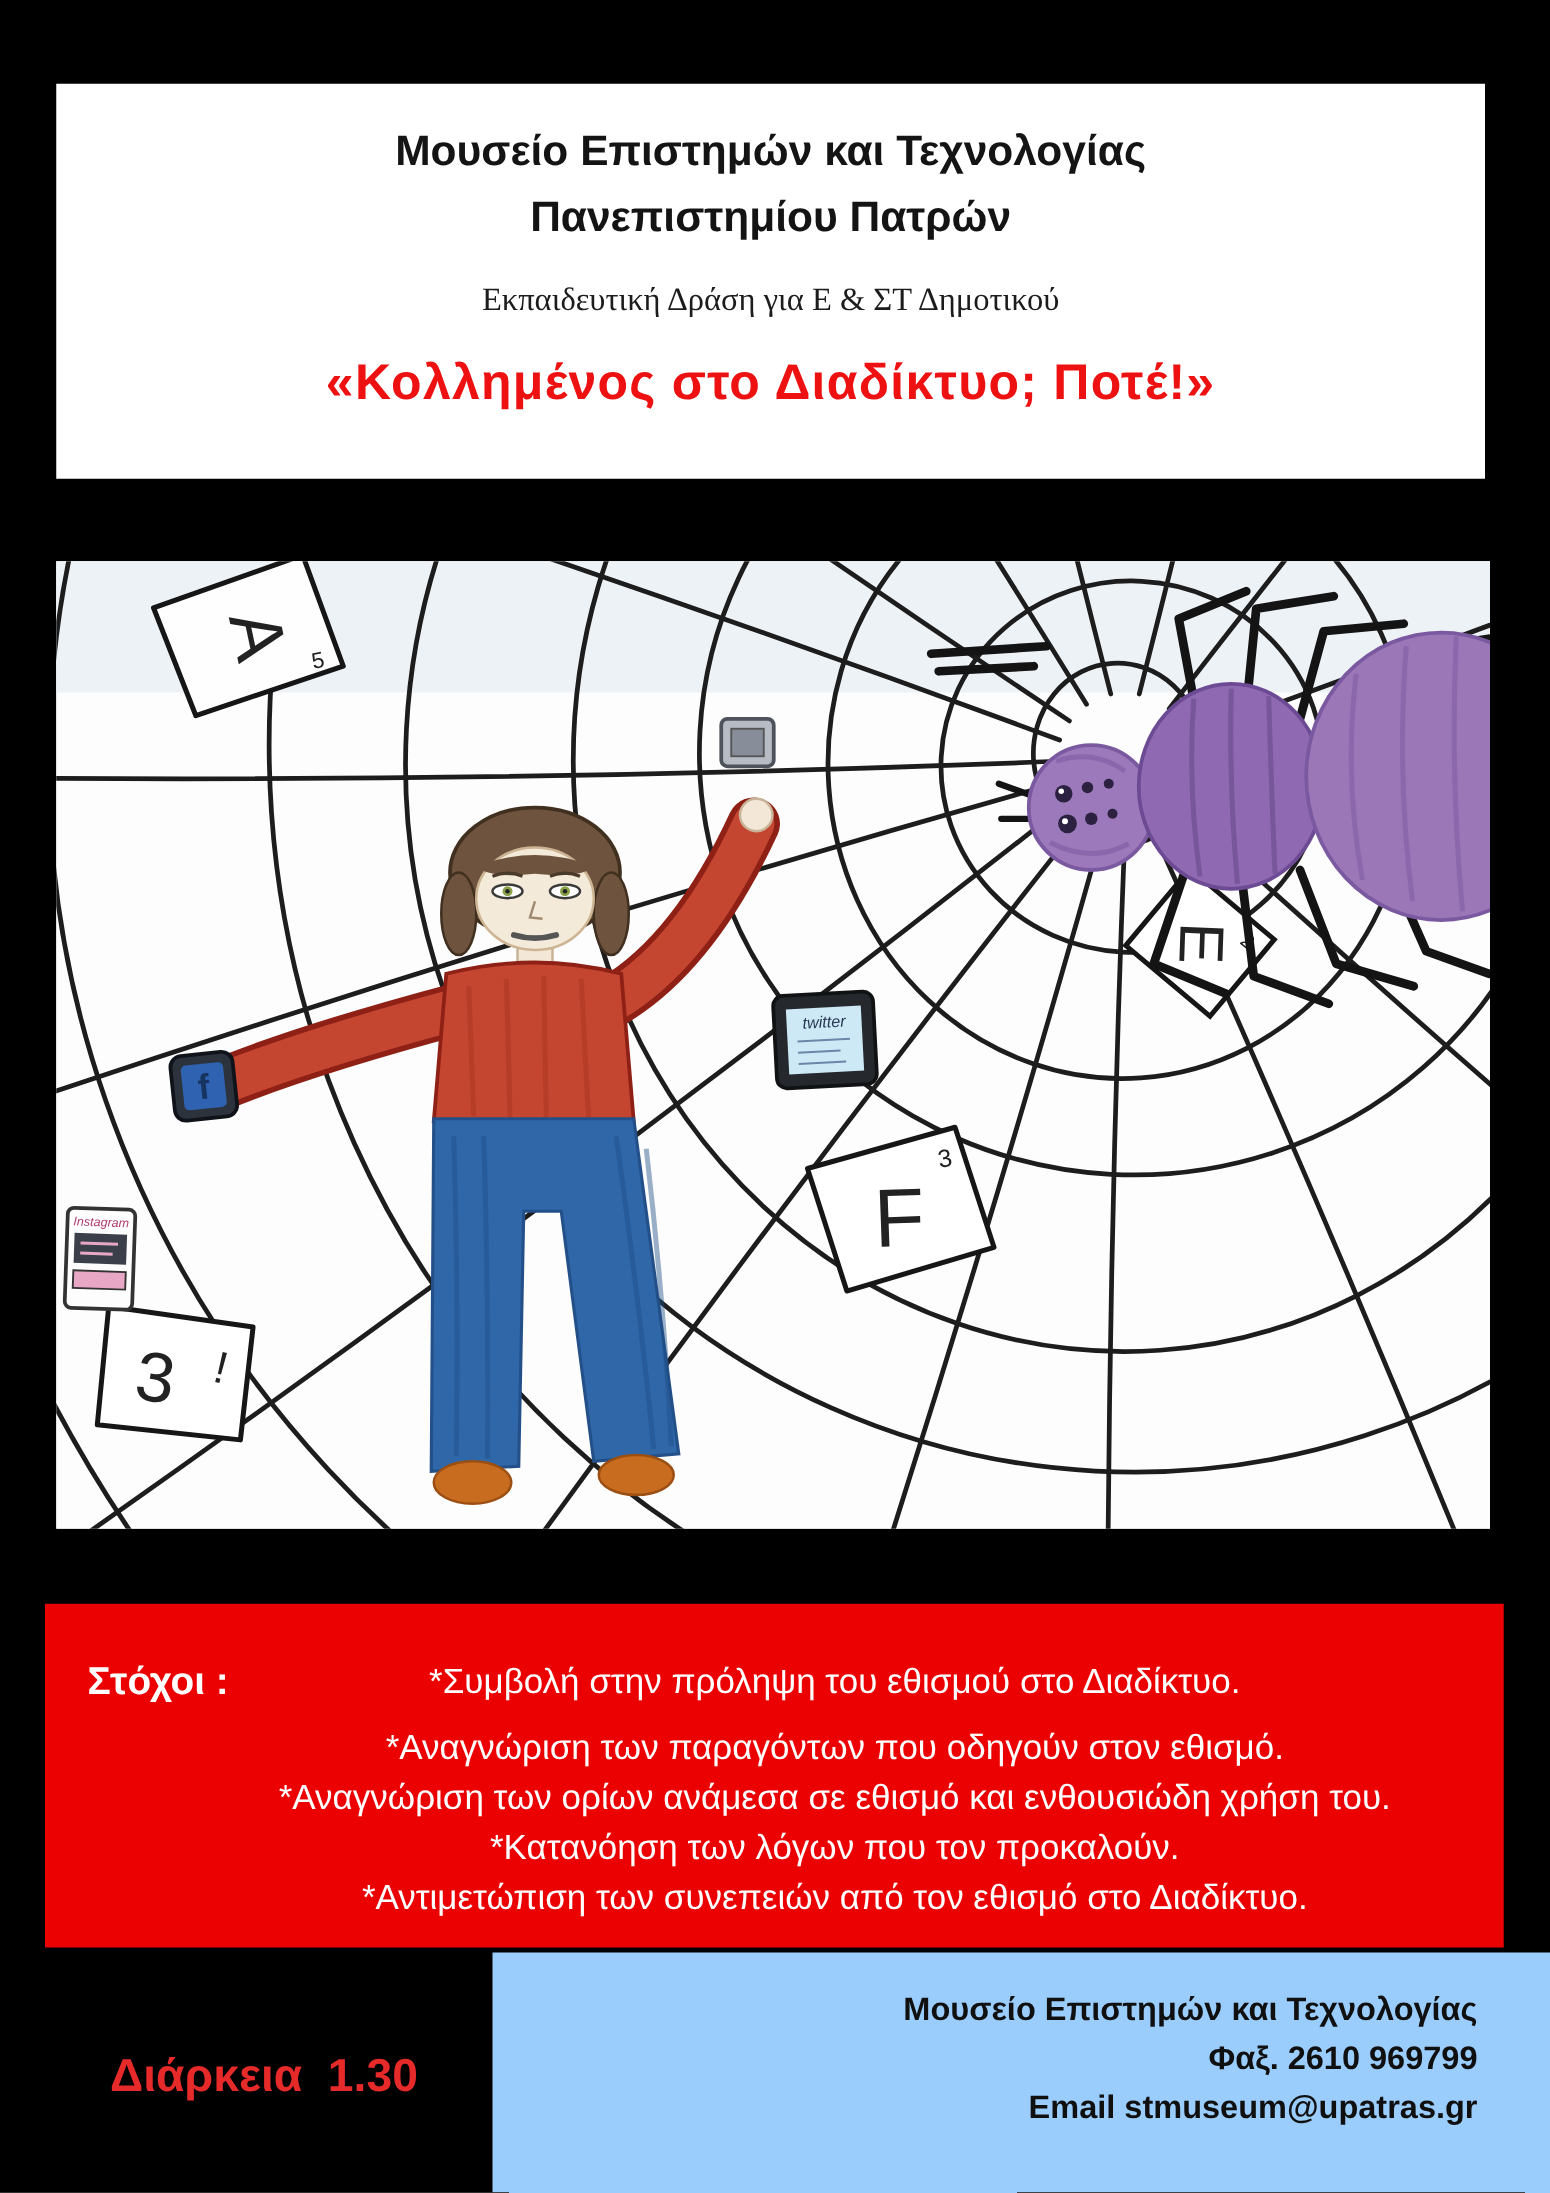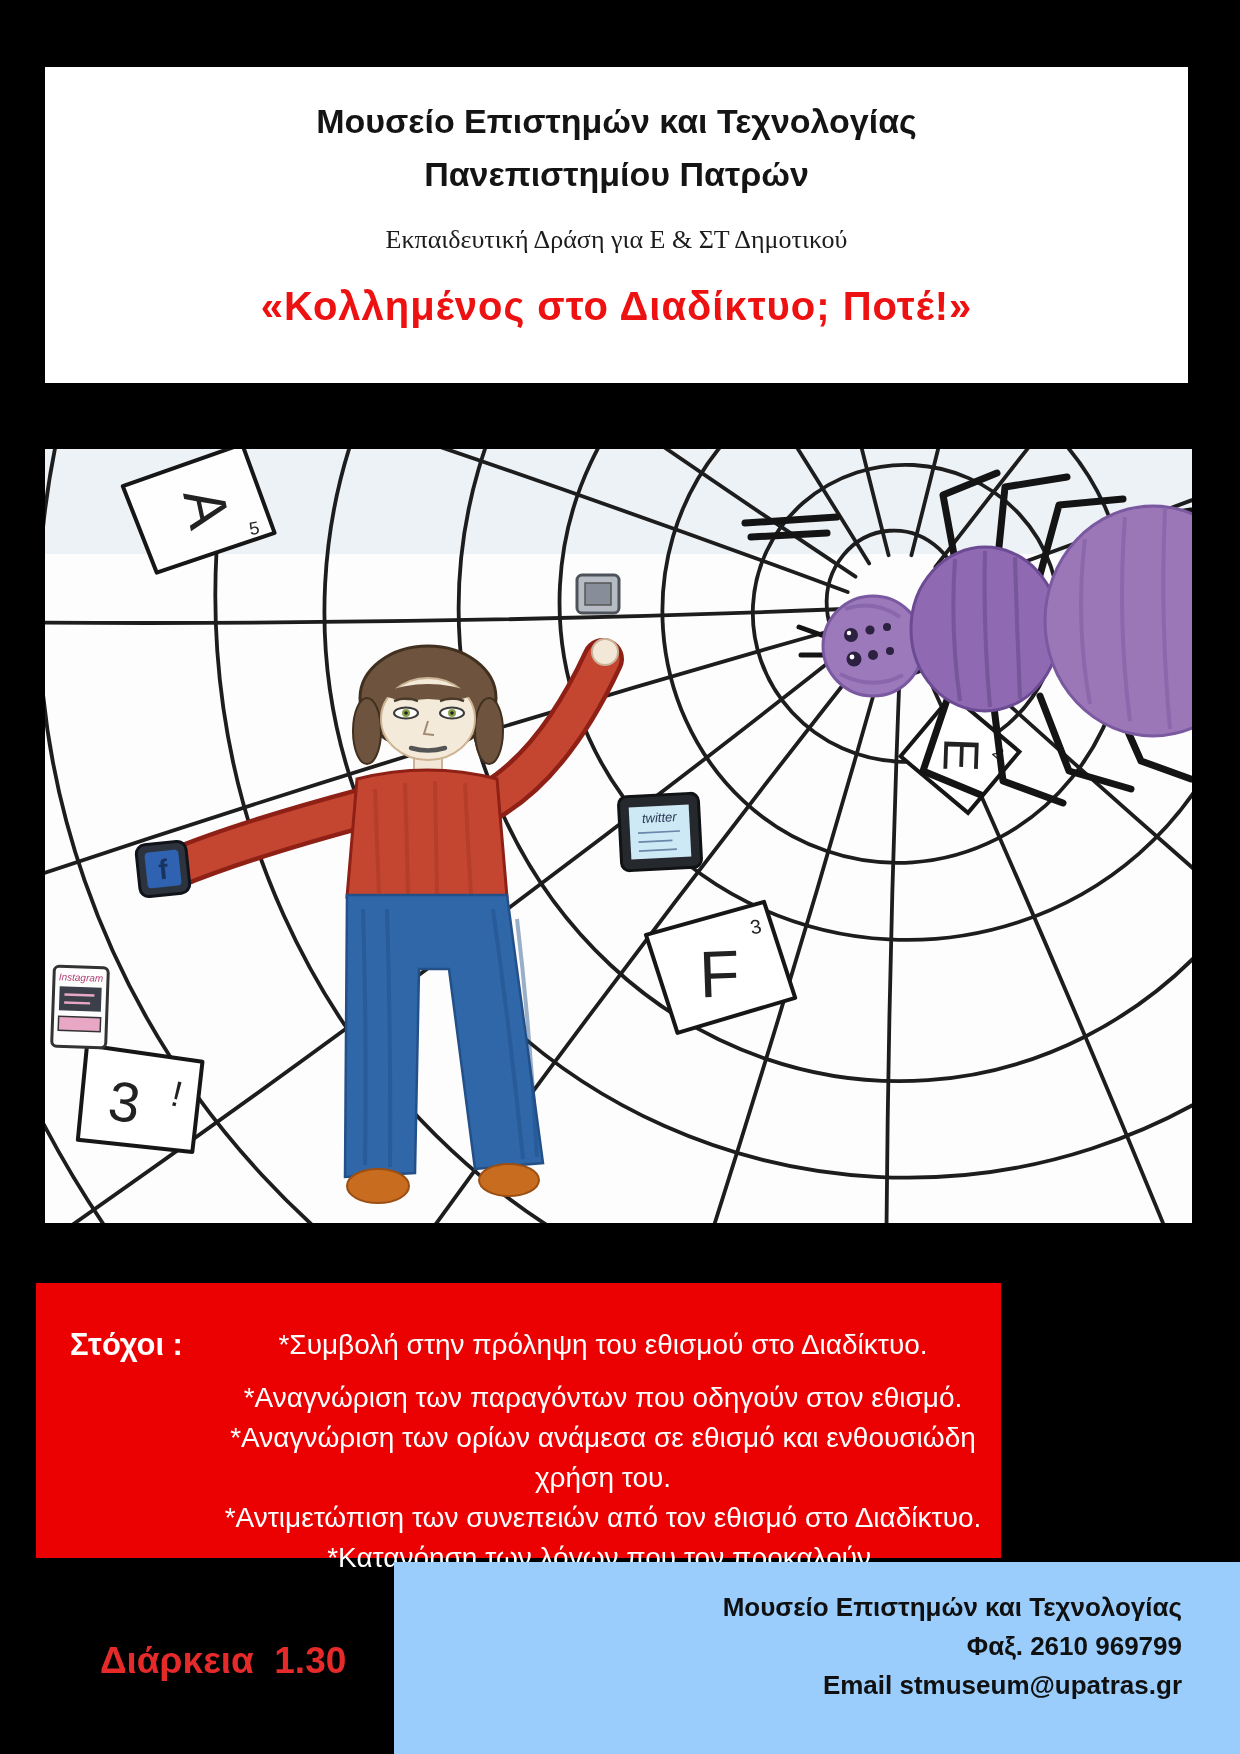--- a/index.html
+++ b/index.html
@@ -30,32 +30,32 @@
   }
   
   .artwork{
     position:absolute;left:45px;top:449px;width:1147px;height:774px;
     background:#fdfdfd;
   }
   .artwork svg{display:block;}
   #web-lines ellipse,#web-lines path{fill:none;stroke:#1d1d1d;stroke-width:3.8;stroke-linecap:round;}
   
   .goals-box{
-    position:absolute;left:36px;top:1283px;width:965px;height:275px;
+    position:absolute;left:36px;top:1283px;width:1167px;height:275px;
     background:#EB0101;color:#ffffff;
   }
   .goals-inner{display:flex;padding:42px 18px 0 34px;}
   .goals-label{
     flex:0 0 153px;font-size:31px;font-weight:bold;line-height:40px;white-space:pre;
   }
   .goal-item{font-size:28px;line-height:40px;text-align:center;}
   .goal-item.first{margin-bottom:13px;}
   
   .duration{
-    position:absolute;left:100px;top:1640px;
+    position:absolute;left:88px;top:1640px;
     font-size:37px;font-weight:bold;color:#E62A2A;white-space:pre;
   }
   
   .contact-box{
     position:absolute;left:394px;top:1562px;width:846px;height:192px;
     background:#9ACDFC;
     text-align:right;box-sizing:border-box;
     padding:26px 58px 0 0;
   }
   .contact-line{
@@ -243,22 +243,22 @@
     </svg>
   </div>
 
   <div class="goals-box">
     <div class="goals-inner">
       <div class="goals-label">Στόχοι :</div>
       <div class="goals-list">
         <div class="goal-item first">*Συμβολή στην πρόληψη του εθισμού στο Διαδίκτυο.</div>
         <div class="goal-item">*Αναγνώριση των παραγόντων που οδηγούν στον εθισμό.</div>
         <div class="goal-item">*Αναγνώριση των ορίων ανάμεσα σε εθισμό και ενθουσιώδη χρήση του.</div>
+        <div class="goal-item">*Κατανόηση των λόγων που τον προκαλούν.</div>
         <div class="goal-item">*Αντιμετώπιση των συνεπειών από τον εθισμό στο Διαδίκτυο.</div>
-        <div class="goal-item">*Κατανόηση των λόγων που τον προκαλούν.</div>
       </div>
     </div>
   </div>
 
   <div class="duration">Διάρκεια  1.30</div>
 
   <div class="contact-box">
     <p class="contact-line">Μουσείο Επιστημών και Τεχνολογίας</p>
     <p class="contact-line">Φαξ. 2610 969799</p>
     <p class="contact-line">Email stmuseum@upatras.gr</p>

